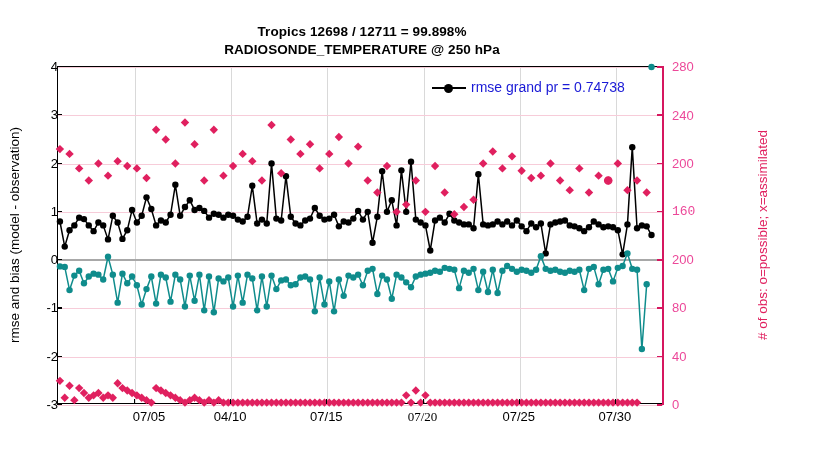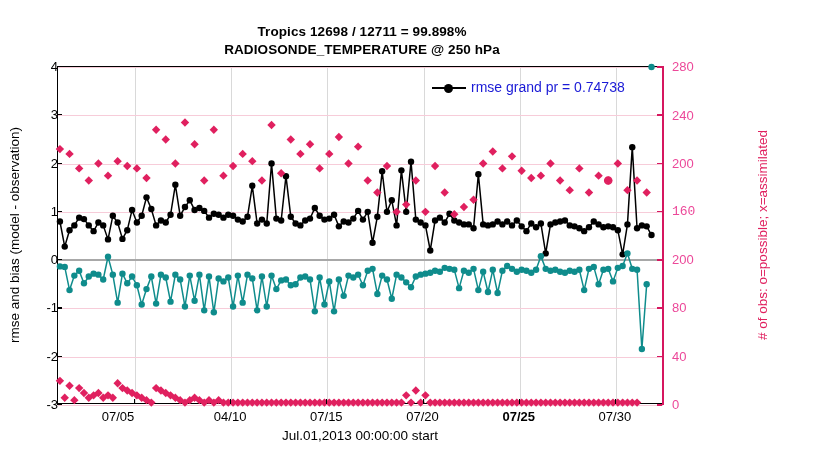--- a/index.html
+++ b/index.html
@@ -565,38 +565,37 @@
       <div class="ytick-r" style="top: 210.857px; font-family: Liberation Mono, monospace;">160</div>
       <div class="ytickmark-r" style="top: 210.857px;"></div>
       <div class="ytick-r" style="top: 259.143px;">200</div>
       <div class="ytickmark-r" style="top: 259.143px;"></div>
       <div class="ytick-r" style="top: 307.429px;">80</div>
       <div class="ytickmark-r" style="top: 307.429px;"></div>
       <div class="ytick-r" style="top: 355.714px;">40</div>
       <div class="ytickmark-r" style="top: 355.714px;"></div>
       <div class="ytick-r" style="top: 404px;">0</div>
       <div class="ytickmark-r" style="top: 404px;"></div>
-      <div class="xtick" style="left: 118px;">07/05</div>
+      <div class="xtick" style="left: 149px;">07/05</div>
       <div class="xtickmark" style="left: 133.952px; top: 399px; position: absolute;"></div>
       <div class="xtick" style="left: 230.143px;">04/10</div>
       <div class="xtickmark" style="left: 230.143px; top: 399px; position: absolute;"></div>
       <div class="xtick" style="left: 326.333px;">07/15</div>
       <div class="xtickmark" style="left: 326.333px; top: 399px; position: absolute;"></div>
-      <div class="xtick" style="left: 422.524px;">07/20</div>
+      <div class="xtick" style="left: 422.524px; font-family: Liberation Serif, serif;">07/20</div>
       <div class="xtickmark" style="left: 422.524px; top: 399px; position: absolute;"></div>
-      <div class="xtick" style="left: 518.714px; font-weight: bold;">07/25</div>
+      <div class="xtick" style="left: 518.714px;">07/25</div>
       <div class="xtickmark" style="left: 518.714px; top: 399px; position: absolute;"></div>
       <div class="xtick" style="left: 614.905px;">07/30</div>
       <div class="xtickmark" style="left: 614.905px; top: 399px; position: absolute;"></div>
     </div>
 
   <div id="legend">
       <div class="lgrow">
         <span class="lgline">
           <i style="background: rgb(0, 0, 0);"></i>
           <b style="background: rgb(0, 0, 0);"></b>
         </span>
         <span>rmse grand pr = 0.74738</span>
       </div>
     </div>
 
-  <div id="xlabel">Jul.01,2013 00:00:00 start</div>
 </div>
 
 </body></html>

